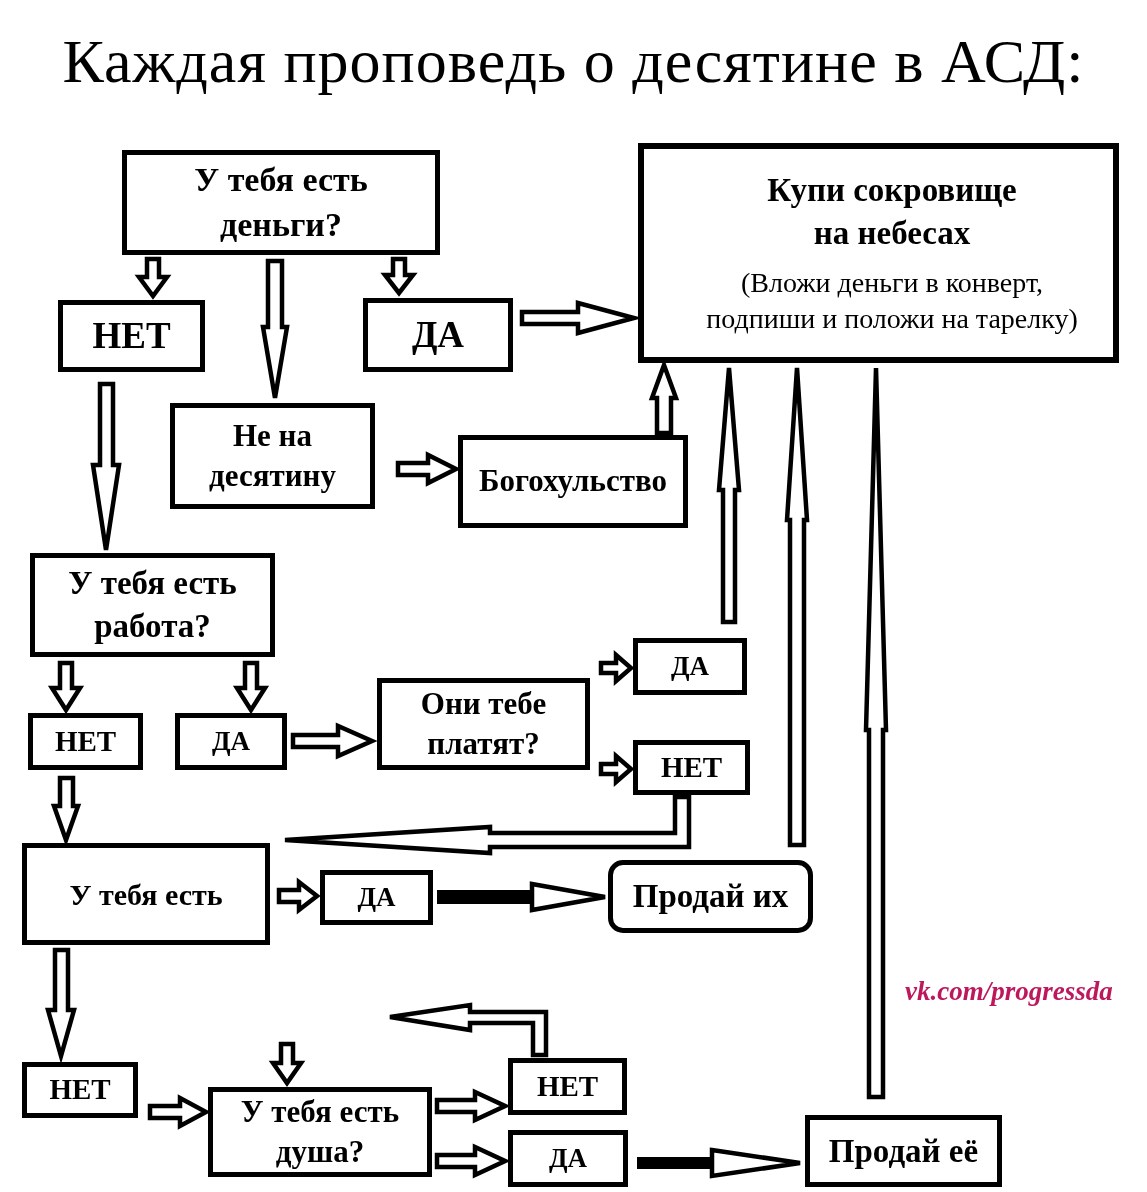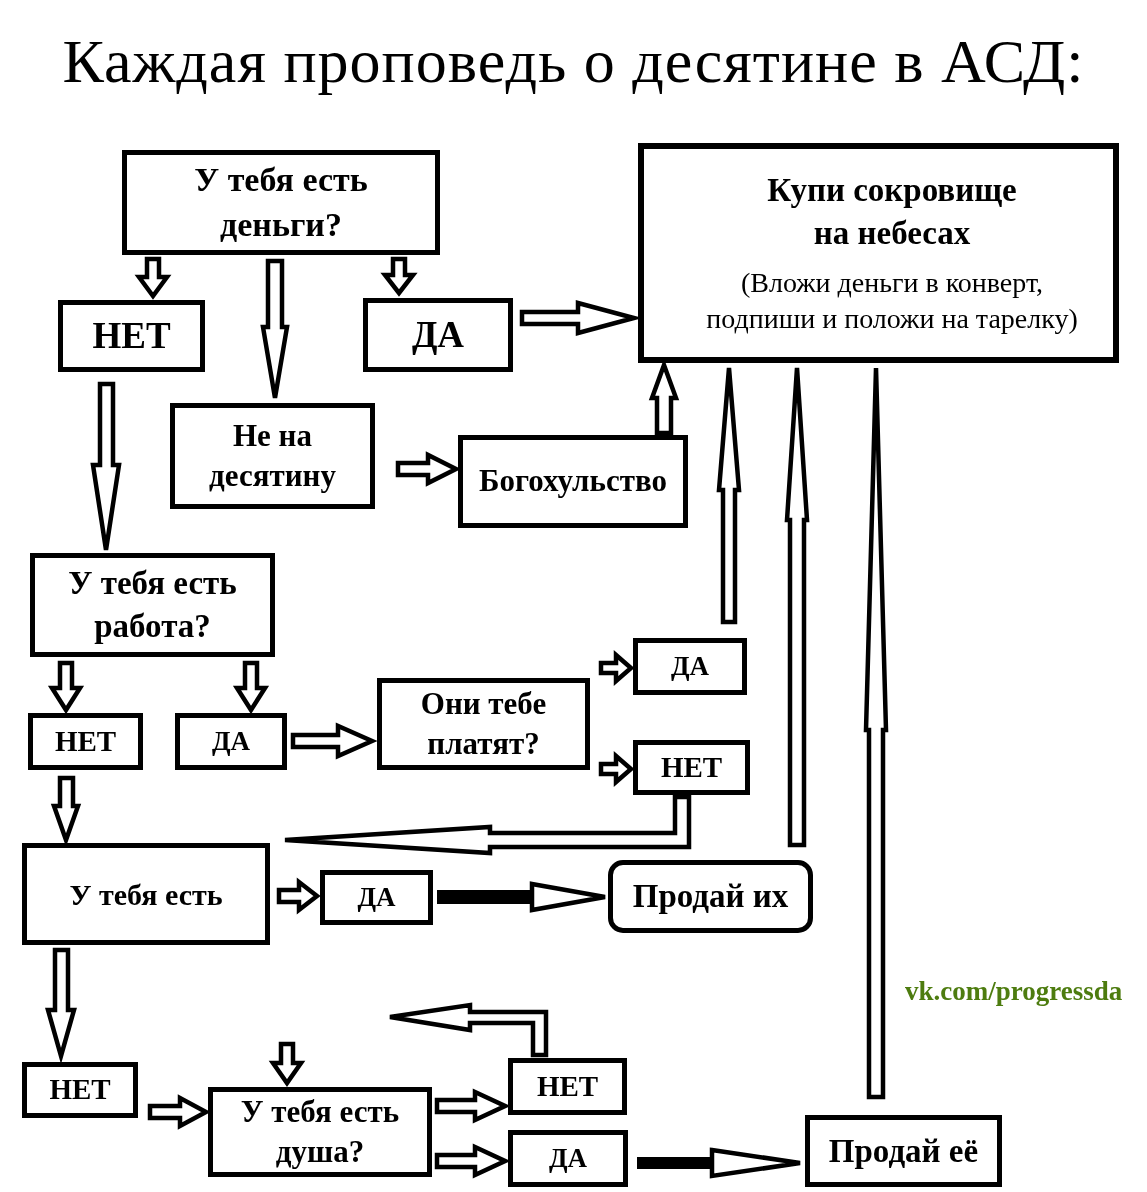--- a/index.html
+++ b/index.html
@@ -18,21 +18,21 @@
     position:absolute;z-index:2;box-sizing:border-box;background:#fff;
     border:5px solid #000;display:flex;flex-direction:column;
     align-items:center;justify-content:center;text-align:center;
     font-weight:bold;line-height:1.3;
   }
   .node span{display:block;}
   #treasure{border-width:6px;padding-left:27px;}
   #treasure .sub{font-weight:normal;margin-top:10px;line-height:1.28;}
   #watermark{
     position:absolute;z-index:2;left:905px;top:976px;
-    font-size:27px;font-weight:bold;color:#4d7c0f;white-space:nowrap;
+    font-size:27px;font-weight:bold;color:#be185d;white-space:nowrap;font-style:italic;
   }
   .outline{fill:#ffffff;stroke:#000000;stroke-width:4.5;stroke-linejoin:miter;}
   .solid{fill:#000000;stroke:none;}
 </style>
 </head>
 <body>
 
 <div id="canvas">
 
   <h1 id="title">Каждая проповедь о десятине в АСД:</h1>

